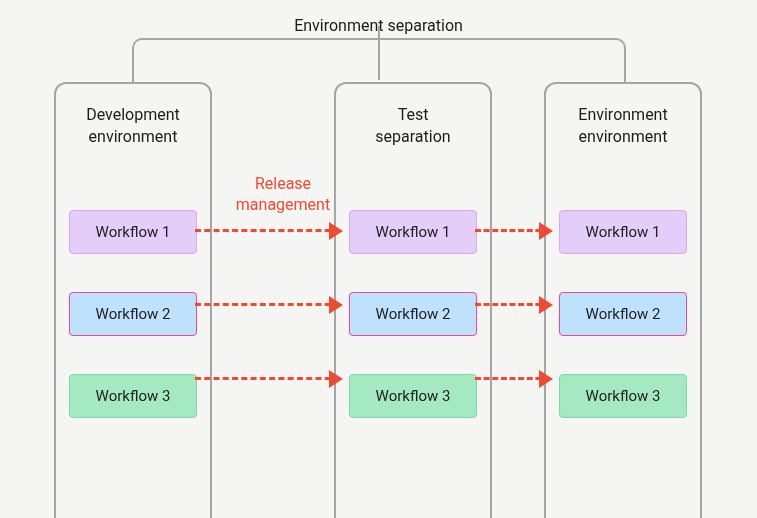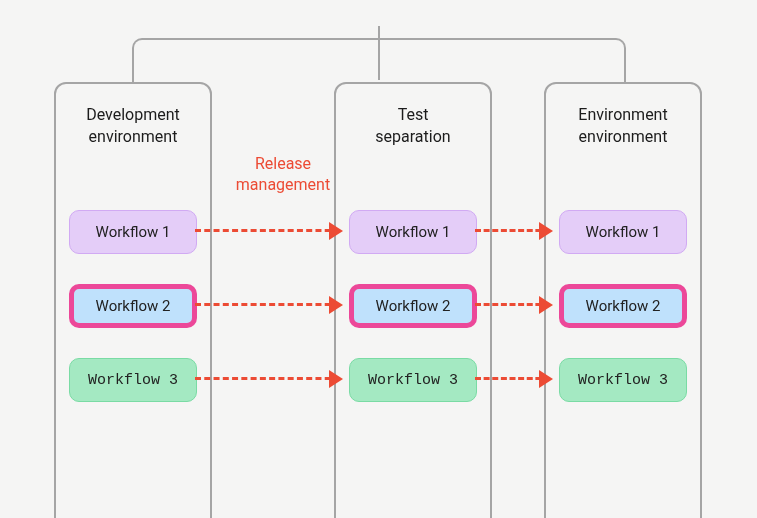--- a/index.html
+++ b/index.html
@@ -67,32 +67,32 @@
     white-space: pre-line;
   }
   .env .workflows {
     position: absolute;
     left: 0; right: 0;
     top: 126px;
   }
   .wf {
     width: 128px;
     height: 44px;
-    margin: 0 auto 30px auto;
-    border-radius: 10px;
+    margin: 0 auto 38px auto;
+    border-radius: 4px;
     display: flex;
     align-items: center;
     justify-content: center;
     font-size: 15px;
     color: #222;
     box-sizing: border-box;
   }
   .wf-purple { background: #e4cdf8; border: 1px solid #d1aaf3; }
-  .wf-blue   { background: #bfe1fc; border: 5px solid #ec4899; }
-  .wf-green  { background: #a4e9c2; border: 1px solid #7adba4; font-family: Liberation Mono, monospace; }
+  .wf-blue   { background: #bfe1fc; border: 1px solid #ec4899; }
+  .wf-green  { background: #a4e9c2; border: 1px solid #7adba4; }
 
   #env-dev  { left: 54px; }
   #env-test { left: 334px; }
   #env-prod { left: 544px; }
 
   .arrow {
     position: absolute;
     height: 0;
     border-top: 3px dashed #ec4b34;
   }
@@ -115,24 +115,25 @@
     text-align: center;
     line-height: 1.3;
     white-space: pre-line;
   }
 </style>
 </head>
 <body>
 
 <div class="canvas">
 
+  <div class="sep-title">Environment separation</div>
   <div class="sep-stem"></div>
   <div class="sep-bracket"></div>
 
-  <div class="release-label" style="left:228px; top:154px; width:110px;">Release
+  <div class="release-label" style="left:228px; top:174px; width:110px;">Release
 management</div>
 
   <div id="env-dev" class="env">
     <div class="env-title">Development
 environment</div>
     <div class="workflows">
       <div class="wf wf-purple">Workflow 1</div>
       <div class="wf wf-blue">Workflow 2</div>
       <div class="wf wf-green">Workflow 3</div>
     </div>

